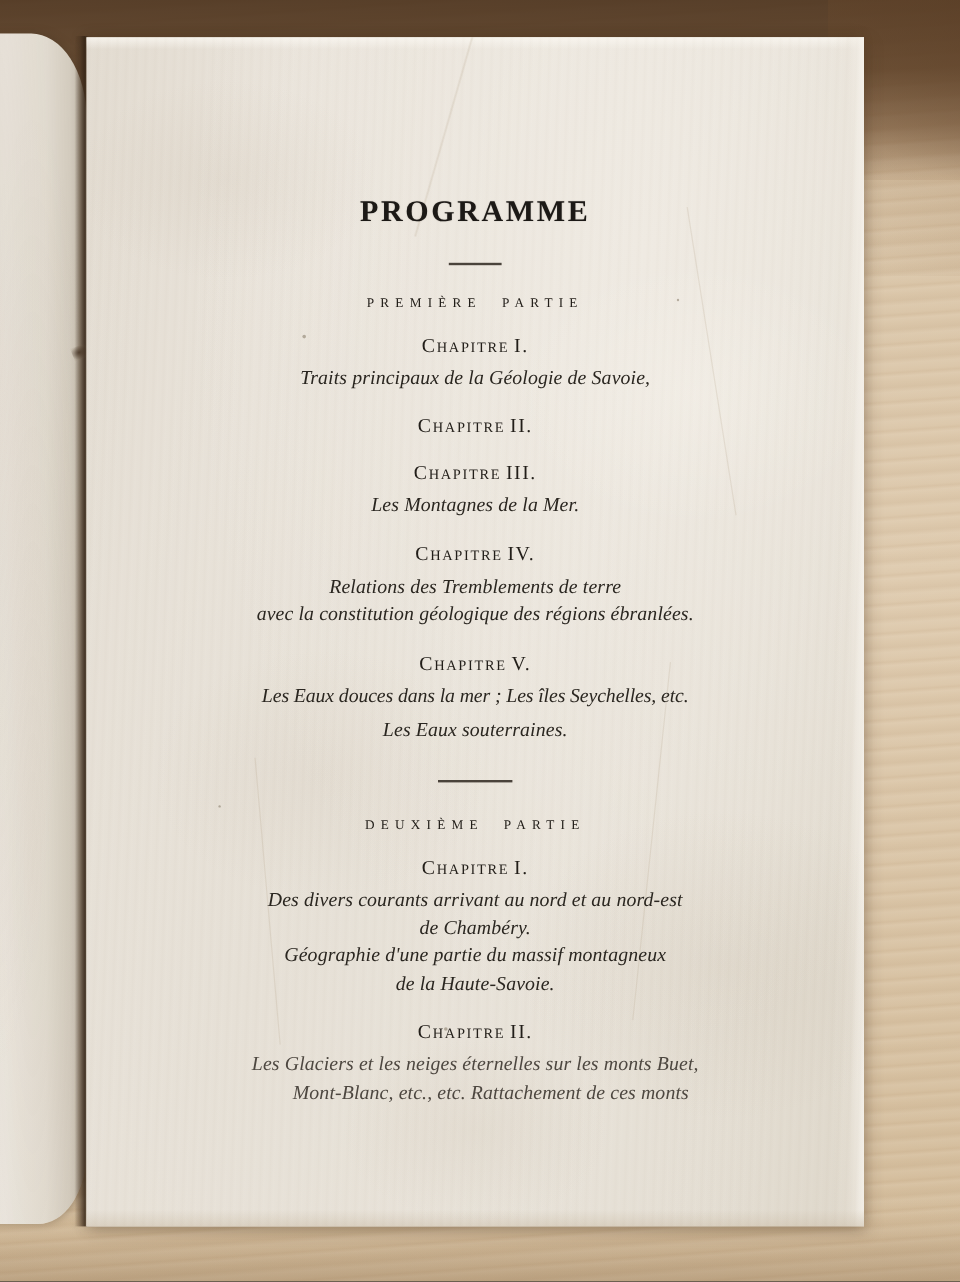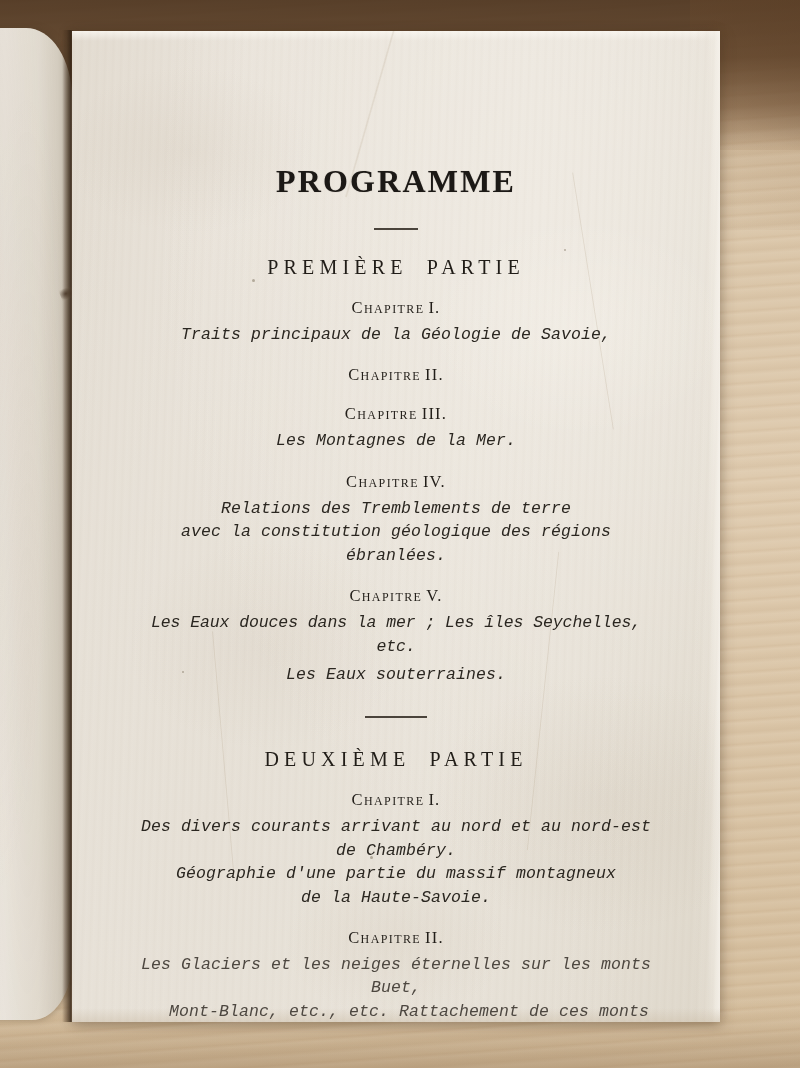--- a/index.html
+++ b/index.html
@@ -211,38 +211,38 @@
   }
   .inner {
     position: absolute;
     left: 58px;
     width: 532px;
     top: 0;
   }
 
   .doc-title {
     font-weight: 700;
-    font-size: 32px;
+    font-size: 25px;
     letter-spacing: 2.2px;
     margin-top: 132px;
     color: #1c1916;
     text-shadow: 0 0 1px rgba(40,34,26,0.30);
   }
 
   .rule {
     height: 2px;
     background: #332c24;
     margin: 0 auto;
     opacity: 0.88;
   }
   .rule.r1 { width: 44px; margin-top: 28px; }
   .rule.r2 { width: 62px; margin-top: 30px; }
 
   .part-title {
-    font-size: 20px;
+    font-size: 11px;
     letter-spacing: 5.2px;
     margin-top: 26px;
     color: #211d18;
   }
   .part-title .sp { letter-spacing: 0; padding: 0 7px; }
 
   .chapter {
     font-size: 16.5px;
     font-variant: small-caps;
     letter-spacing: 1.4px;
@@ -251,21 +251,20 @@
   }
   .chapter .num { letter-spacing: 1.2px; padding-left: 4px; }
 
   .entry {
     font-style: italic;
     font-size: 16.5px;
     line-height: 1.42;
     margin-top: 5px;
     color: #2a2620;
     letter-spacing: 0.1px;
-    font-family: Liberation Mono, monospace;
   }
   .entry.tight { letter-spacing: -0.1px; }
   .entry sup {
     font-size: 0.62em;
     vertical-align: super;
     font-style: italic;
   }
   .entry .l { display: block; }
   .entry.hang .l { display: block; }
   .entry.hang .l.i { padding-left: 26px; }

